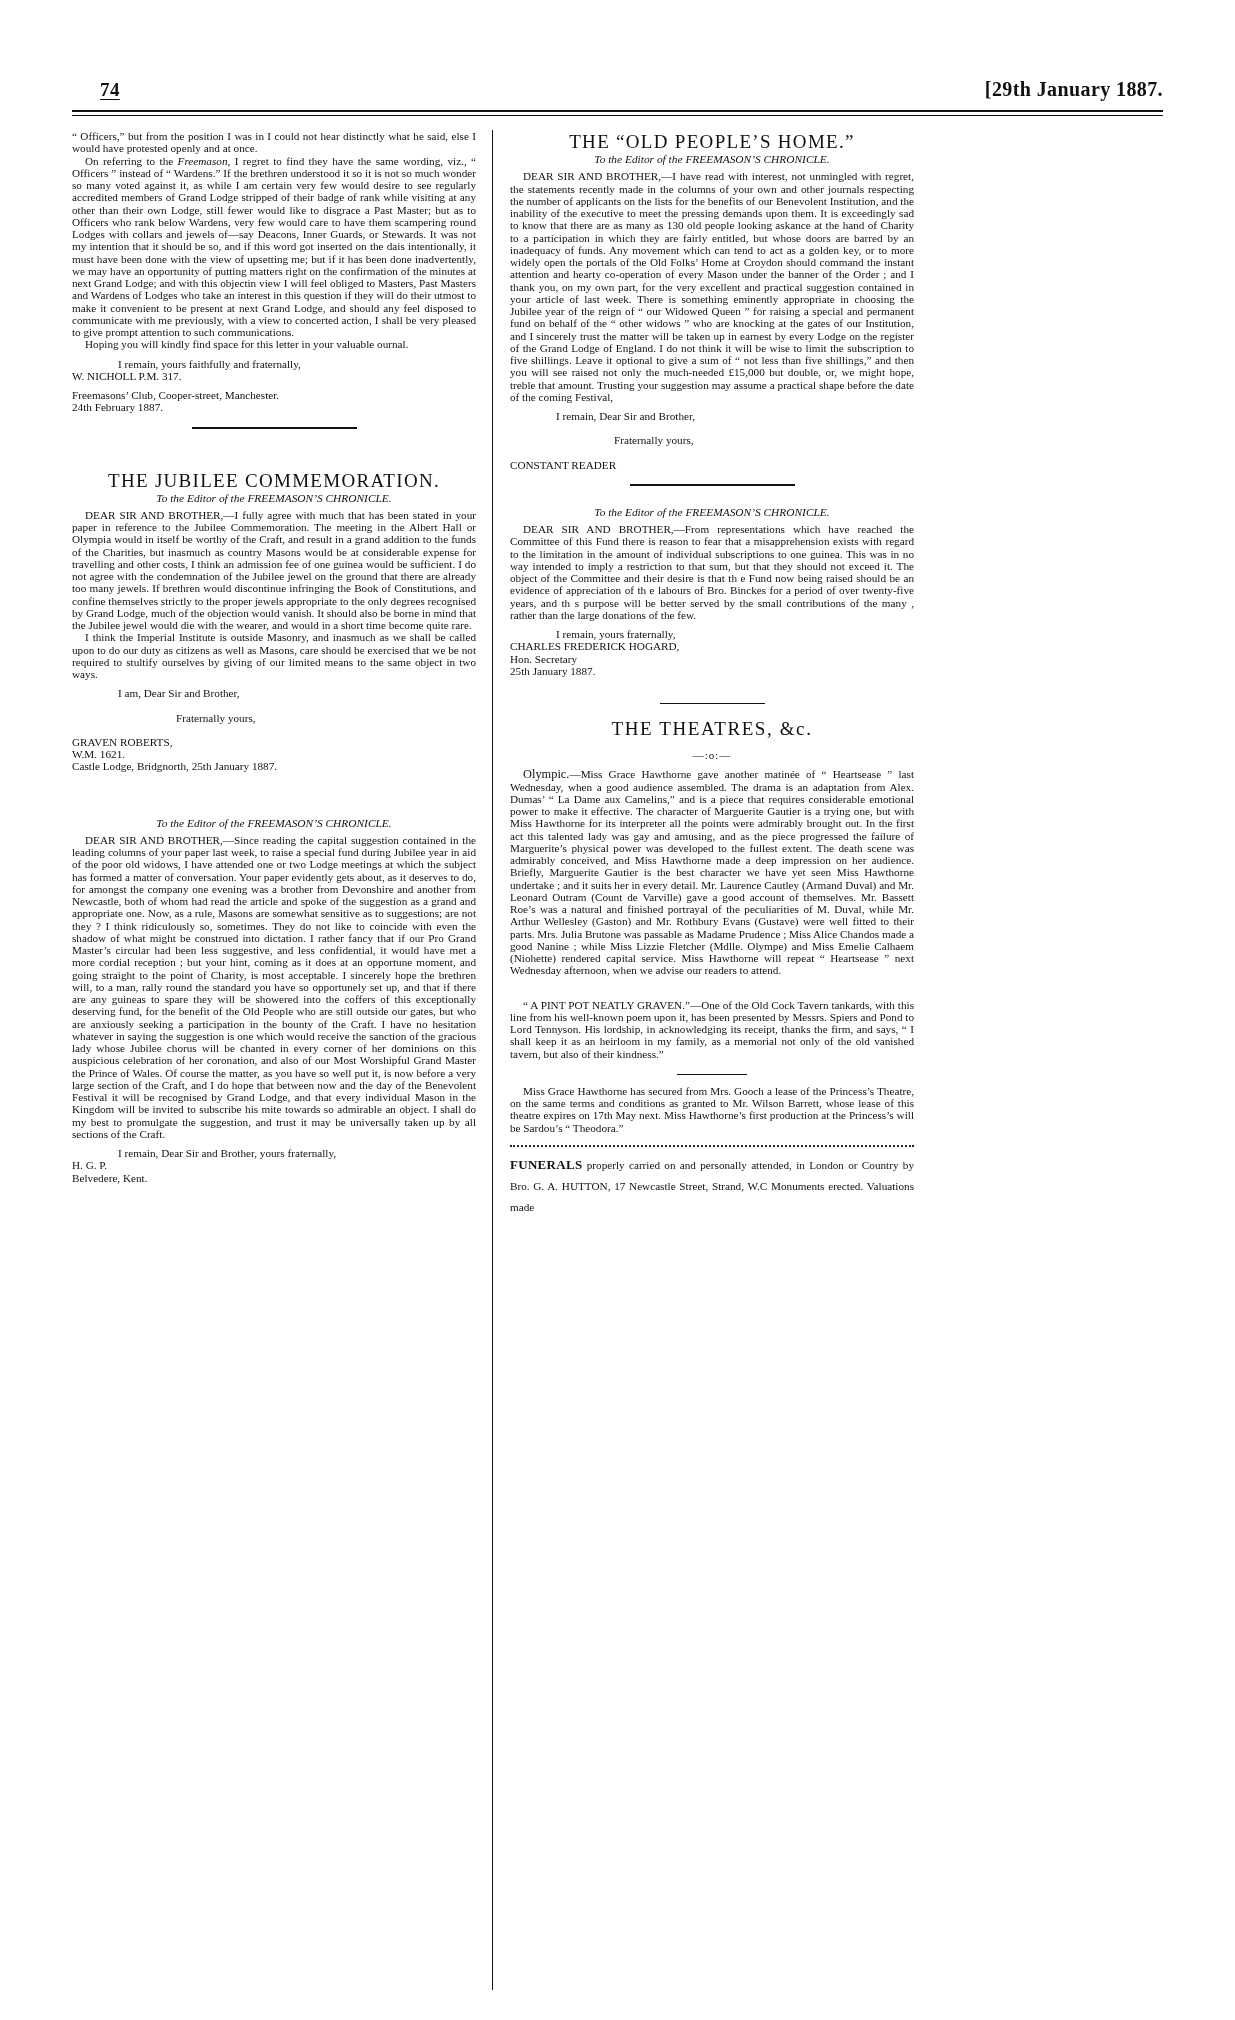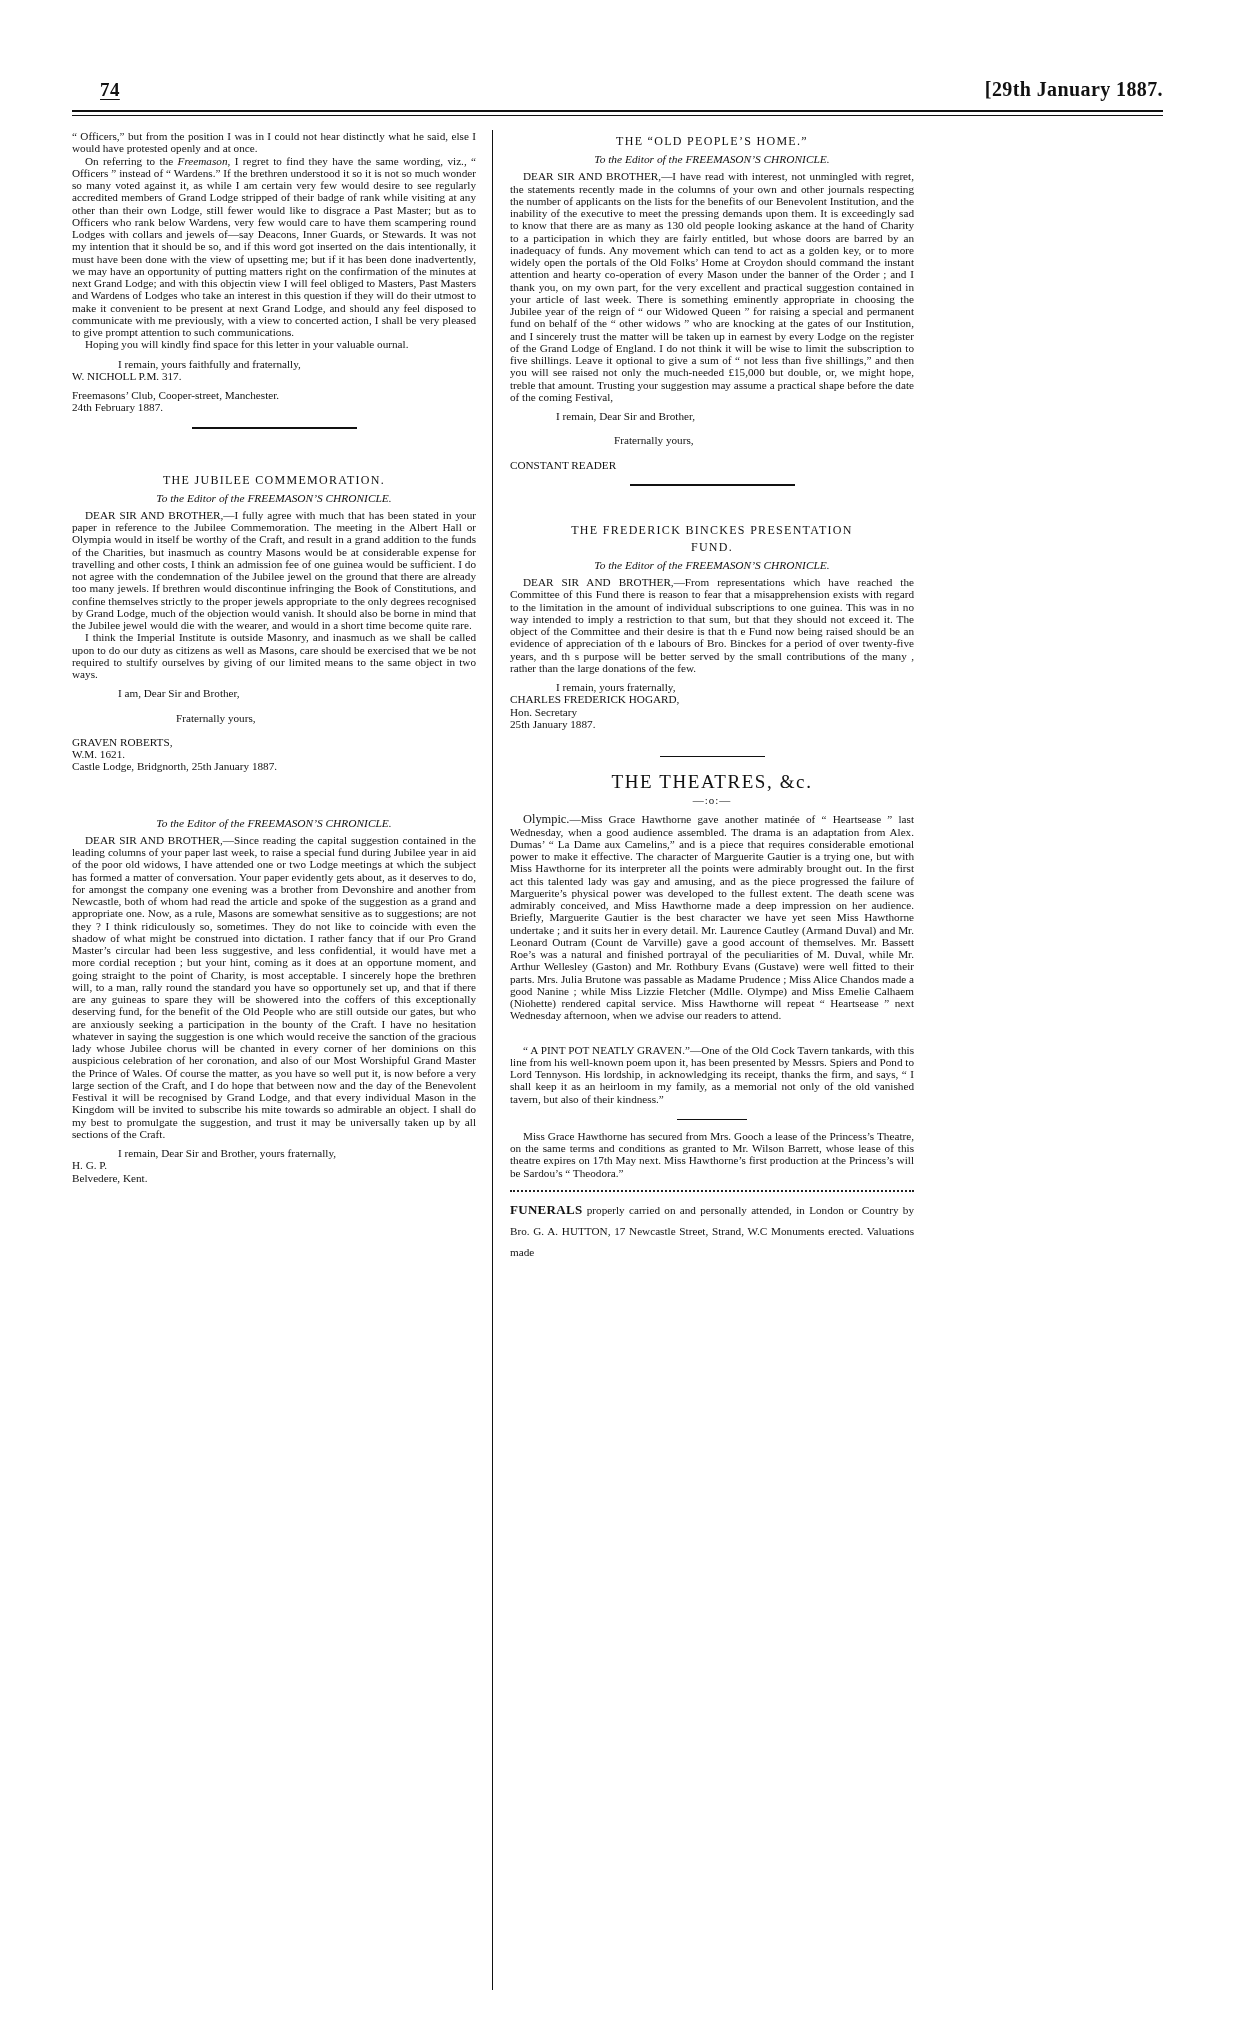--- a/index.html
+++ b/index.html
@@ -64,21 +64,21 @@
     hyphens:none;
   }
   .col.left{padding-right:16px;}
   .col.right{padding-left:17px;border-left:1.6px solid #111;}
   p{margin:0;text-indent:13px;text-align:justify;}
   p.noind{text-indent:0;}
   .sc{font-variant:small-caps;}
   .it{font-style:italic;}
   
   h2.head{
-    font-size:12px;
+    font-size:19px;
     font-weight:normal;
     text-align:center;
     margin:16px 0 3px 0;
     letter-spacing:1.3px;
     line-height:17px;
   }
   h3.subhead{
     font-size:11.4px;
     font-style:italic;
     text-align:center;
@@ -167,33 +167,32 @@
       <h3 class="subhead"><span class="it">To the Editor of the </span><span class="sc">FREEMASON’S CHRONICLE.</span></h3>
       <p><span class="sc">DEAR SIR AND BROTHER,</span><span>—I have read with interest, not unmingled with regret, the statements recently made in the columns of your own and other journals respecting  the number of applicants on the lists for the benefits of our Benevolent Institution, and the inability of the executive to meet the pressing demands upon them. It is exceedingly sad to know that there are as many as 130 old people looking askance at the hand of Charity to a participation in which they are fairly entitled, but whose doors are barred by an inadequacy of funds. Any movement which can tend to act as a golden key, or to more widely open the portals of the Old Folks’ Home at Croydon should command the instant attention and hearty co-operation of every Mason under the banner of the Order ; and I thank you, on  my own part,  for the  very excellent and practical  suggestion contained in your article of last week.  There is something eminently appropriate in  choosing  the  Jubilee  year of  the  reign  of “ our Widowed Queen ”  for raising a special and permanent fund on behalf of the “ other widows ”  who  are knocking at the gates of our Institution, and I sincerely trust the matter  will be taken up in earnest by every Lodge on the register of the Grand Lodge of England.  I do not think it will be wise to limit the subscription to five shillings. Leave it optional to give a sum of “ not less than five shillings,” and then you will see raised not only  the much-needed £15,000 but double, or, we might hope, treble that amount.  Trusting your suggestion may assume a practical shape before the date of the coming Festival,</span></p>
       <div class="gap-s"></div>
       <p class="sig-indent">I remain, Dear Sir and Brother,</p>
       <p class="sig-indent2">Fraternally yours,</p>
       <p class="sig-right"><span class="sc">CONSTANT READER</span></p>
 
       <div class="rule-short"></div>
       <div class="gap-s"></div>
 
-      <h2 class="head"><span>THE FREDERICK  BINCKES  PRESENTATION</span><br><span>FUND.</span></h2>
       <h3 class="subhead"><span class="it">To the Editor of the </span><span class="sc">FREEMASON’S CHRONICLE.</span></h3>
       <p><span class="sc">DEAR SIR AND BROTHER,</span><span>—From  representations  which have reached the Committee of this Fund there is reason to fear that a misapprehension exists with regard  to the limitation in the amount of individual subscriptions to one guinea.  This was in no way intended to imply  a  restriction to that sum, but that they should not exceed it.  The object of the Committee and  their desire is that th e Fund now being raised should be an  evidence of appreciation of  th e labours of Bro. Binckes for a period of over twenty-five years, and th s purpose will be better served by the small contributions of the many , rather than the large donations of the few.</span></p>
       <div class="gap-s"></div>
       <p class="sig-indent">I remain, yours fraternally,</p>
       <p class="sig-right"><span class="sc">CHARLES FREDERICK HOGARD,</span></p>
       <p class="sig-right">Hon. Secretary</p>
       <p class="addr">25th January 1887.</p>
 
       <div class="gap-m"></div>
       <div class="rule-short-sm"></div>
 
-      <h2 class="head" style="font-size:19px;letter-spacing:1.6px;margin-bottom:4px">THE THEATRES, &amp;c.</h2>
+      <h2 class="head" style="font-size:19px;letter-spacing:1.6px;margin-bottom:12px">THE THEATRES, &amp;c.</h2>
       <div class="rule-dash">—:o:—</div>
 
       <p><span style="font-size:12.4px">Olympic.</span><span>—Miss Grace Hawthorne gave another matinée of “ Heartsease ” last Wednesday, when a good audience assembled. The drama is an adaptation from Alex.  Dumas’  “ La Dame aux Camelins,” and is a piece that requires considerable emotional power to make it effective.  The character of Marguerite Gautier is a trying one, but with Miss Hawthorne for its interpreter all the points were admirably brought out.  In the first act this talented lady was gay and amusing, and as the piece progressed the failure of Marguerite’s physical power was developed to  the fullest extent. The death scene was admirably conceived, and Miss Hawthorne made a deep impression on her audience.  Briefly, Marguerite Gautier is the best character we have yet seen Miss Hawthorne undertake ; and it suits her in every detail.  Mr. Laurence Cautley (Armand Duval) and Mr. Leonard Outram (Count de Varville) gave a good account of themselves.   Mr. Bassett Roe’s was a natural and finished portrayal of the peculiarities of M. Duval, while Mr. Arthur Wellesley (Gaston) and Mr. Rothbury Evans (Gustave) were well fitted to their parts.  Mrs. Julia Brutone was passable as Madame Prudence ; Miss Alice Chandos made a good Nanine ; while Miss Lizzie Fletcher (Mdlle. Olympe) and Miss Emelie Calhaem (Niohette) rendered capital service.  Miss Hawthorne will repeat “ Heartsease ” next Wednesday afternoon, when we advise our readers to attend.</span></p>
 
       <div class="gap-l"></div>
 
       <p><span class="sc">“ A PINT POT NEATLY GRAVEN.”</span><span>—One of the Old Cock Tavern tankards, with this line from his well-known poem upon it, has been presented by Messrs. Spiers and Pond to Lord Tennyson.  His lordship, in acknowledging its receipt, thanks the firm, and says, “ I shall keep it as an heirloom in my family, as a memorial not only of the old vanished tavern, but also of their kindness.”</span></p>
 
       <div class="rule-short-sm" style="width:70px;margin:14px auto 10px auto"></div>
 

